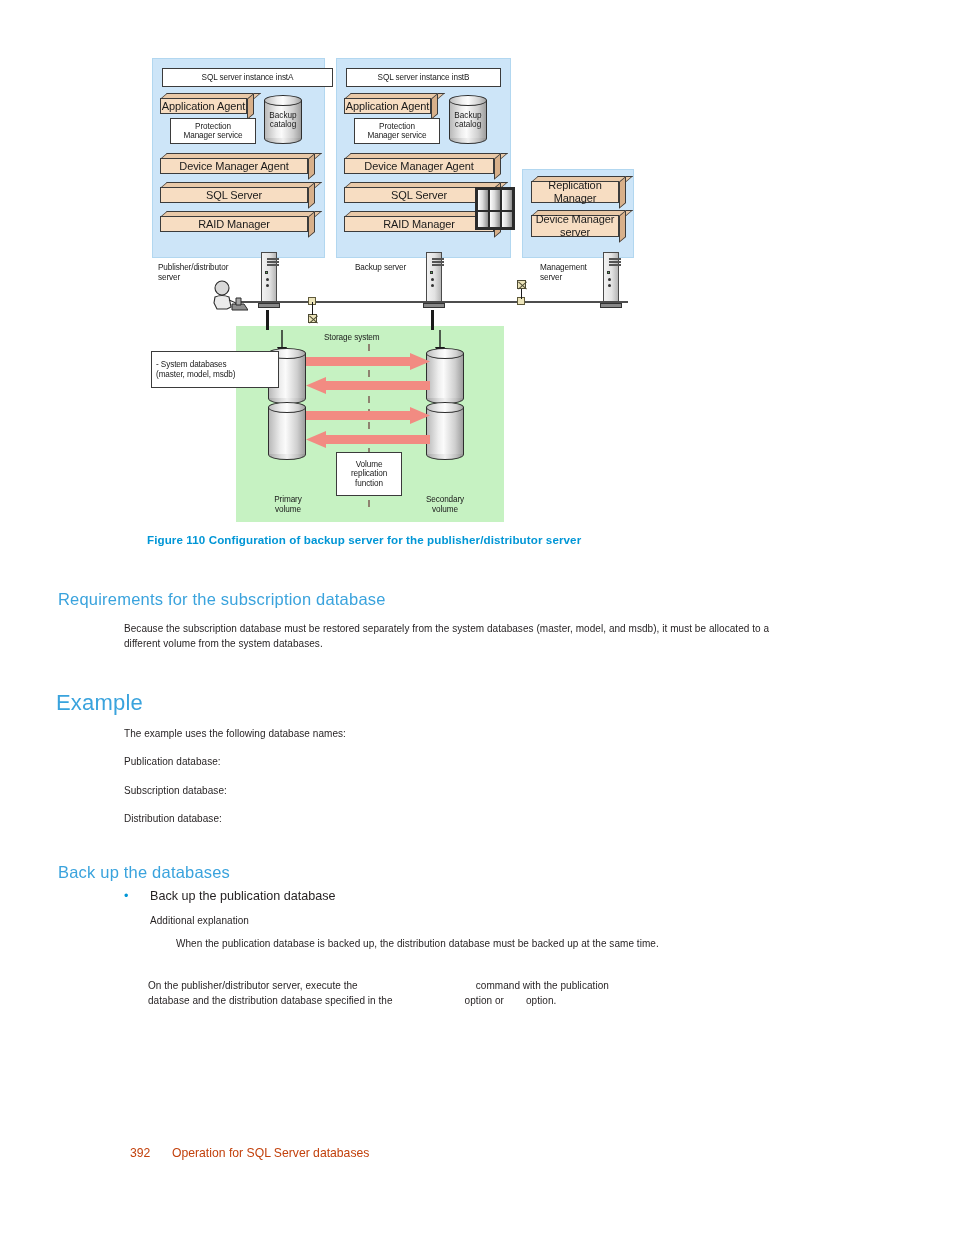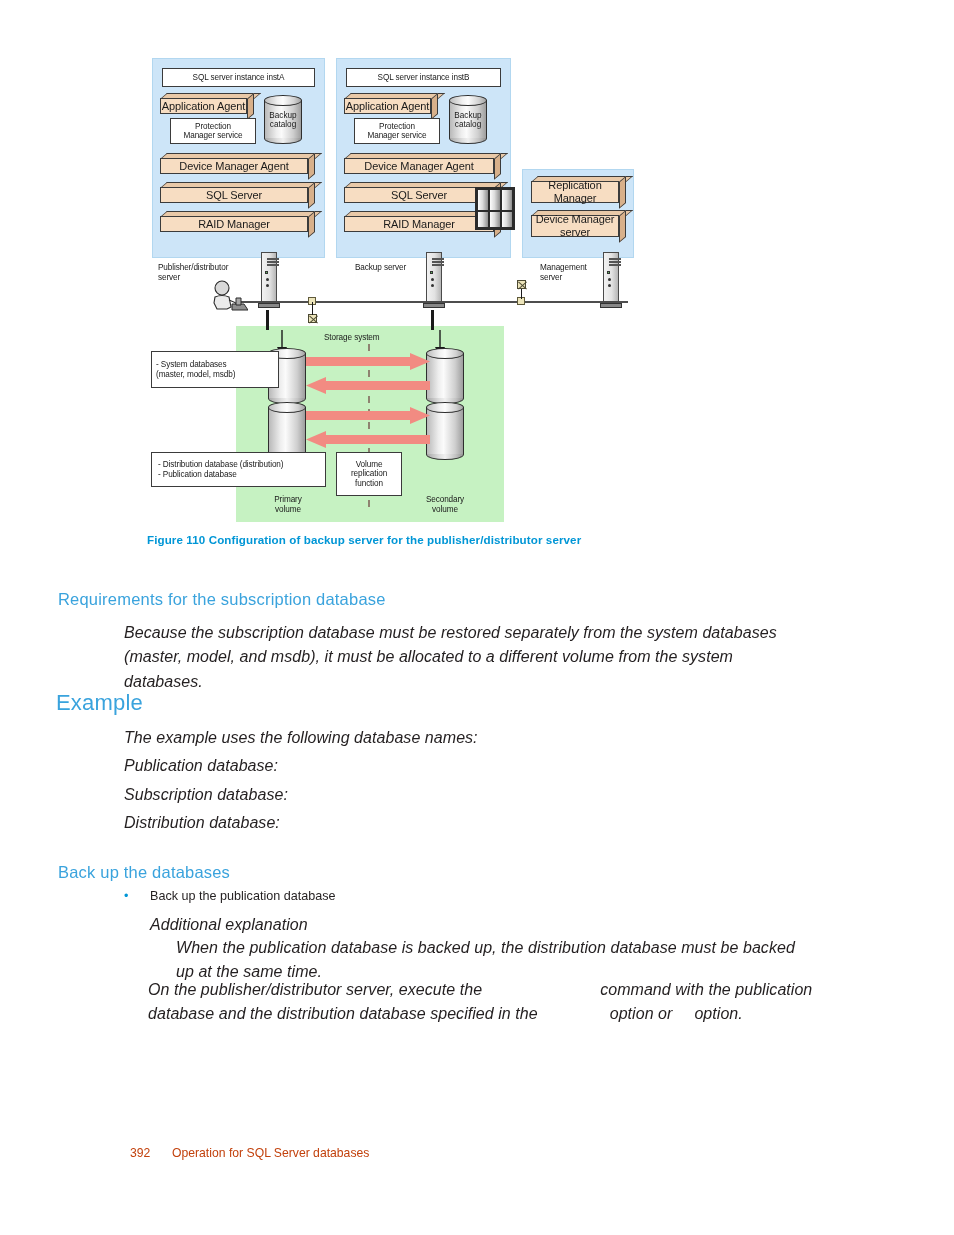--- a/index.html
+++ b/index.html
@@ -219,25 +219,24 @@
     margin: 2px;
     color: #3aa3dd;
     font-weight: normal;
   }
   #h-requirements { left: 56px; top: 588px; font-size: 16.5px; letter-spacing: 0.2px; }
   #h-example      { left: 54px; top: 688px; font-size: 22px; letter-spacing: 0.2px; }
   #h-backup       { left: 56px; top: 861px; font-size: 16.5px; letter-spacing: 0.2px; }
 
   .para {
     position: absolute;
-    font-size: 16px;
+    font-size: 10px;
     line-height: 1.52;
     color: #231f20;
     letter-spacing: 0.05px;
-    font-style: italic;
   }
   #p-requirements { left: 124px; top: 621px; width: 680px; }
   #p-example-intro { left: 124px; top: 726px; }
   #p-pub   { left: 124px; top: 754px; }
   #p-sub   { left: 124px; top: 783px; }
   #p-dist  { left: 124px; top: 811px; }
 
   #bullet-row { position: absolute; left: 124px; top: 889px; width: 700px; }
   #bullet-row .dot {
     position: absolute; left: 0; top: 0; font-size: 12.6px; color: #0096d6;
@@ -263,21 +262,21 @@
   #footer-title { left: 172px; }
 </style>
 </head>
 <body>
 
 <div class="figure">
 
   <div id="storage-region"></div>
 
   <div class="host-panel" id="panel-a"></div>
-  <div class="wbox" style="left:14px; top:16px; width:153px; height:19px;">SQL server instance instA</div>
+  <div class="wbox" style="left:14px; top:16px; width:171px; height:19px;">SQL server instance instA</div>
 
   <div class="slab" style="left:12px; top:41px; width:94px; height:21px;">
     <div class="top"></div>
     <div class="side"></div>
     <div class="face">Application Agent</div>
   </div>
 
   <div class="wbox" style="left:22px; top:66px; width:86px; height:26px; white-space:pre;">Protection
 Manager service</div>
 
@@ -467,22 +466,20 @@
   </svg>
   <svg class="parrow" style="left:158px; top:355px;" width="124" height="17">
     <polygon points="0,4 104,4 104,0 124,8.5 104,17 104,13 0,13" fill="#f28b82"></polygon>
   </svg>
   <svg class="parrow" style="left:158px; top:379px;" width="124" height="17">
     <polygon points="124,4 20,4 20,0 0,8.5 20,17 20,13 124,13" fill="#f28b82"></polygon>
   </svg>
 
   <div class="wbox" style="left:3px; top:299px; width:128px; height:37px; justify-content:flex-start; padding-left:4px; text-align:left; white-space:pre;">- System databases
 (master, model, msdb)</div>
-  <div class="wbox" style="left:3px; top:400px; width:175px; height:35px; justify-content:flex-start; padding-left:6px; text-align:left; white-space:pre;">- Distribution database (distribution)
-- Publication database</div>
 
   <div class="wbox" style="left:188px; top:400px; width:66px; height:44px; white-space:pre;">Volume
 replication
 function</div>
 
   <div class="lbl" style="left:118px; top:443px; text-align:center; width:44px; white-space:pre;">Primary
 volume</div>
   <div class="lbl" style="left:268px; top:443px; text-align:center; width:58px; white-space:pre;">Secondary
 volume</div>
 

